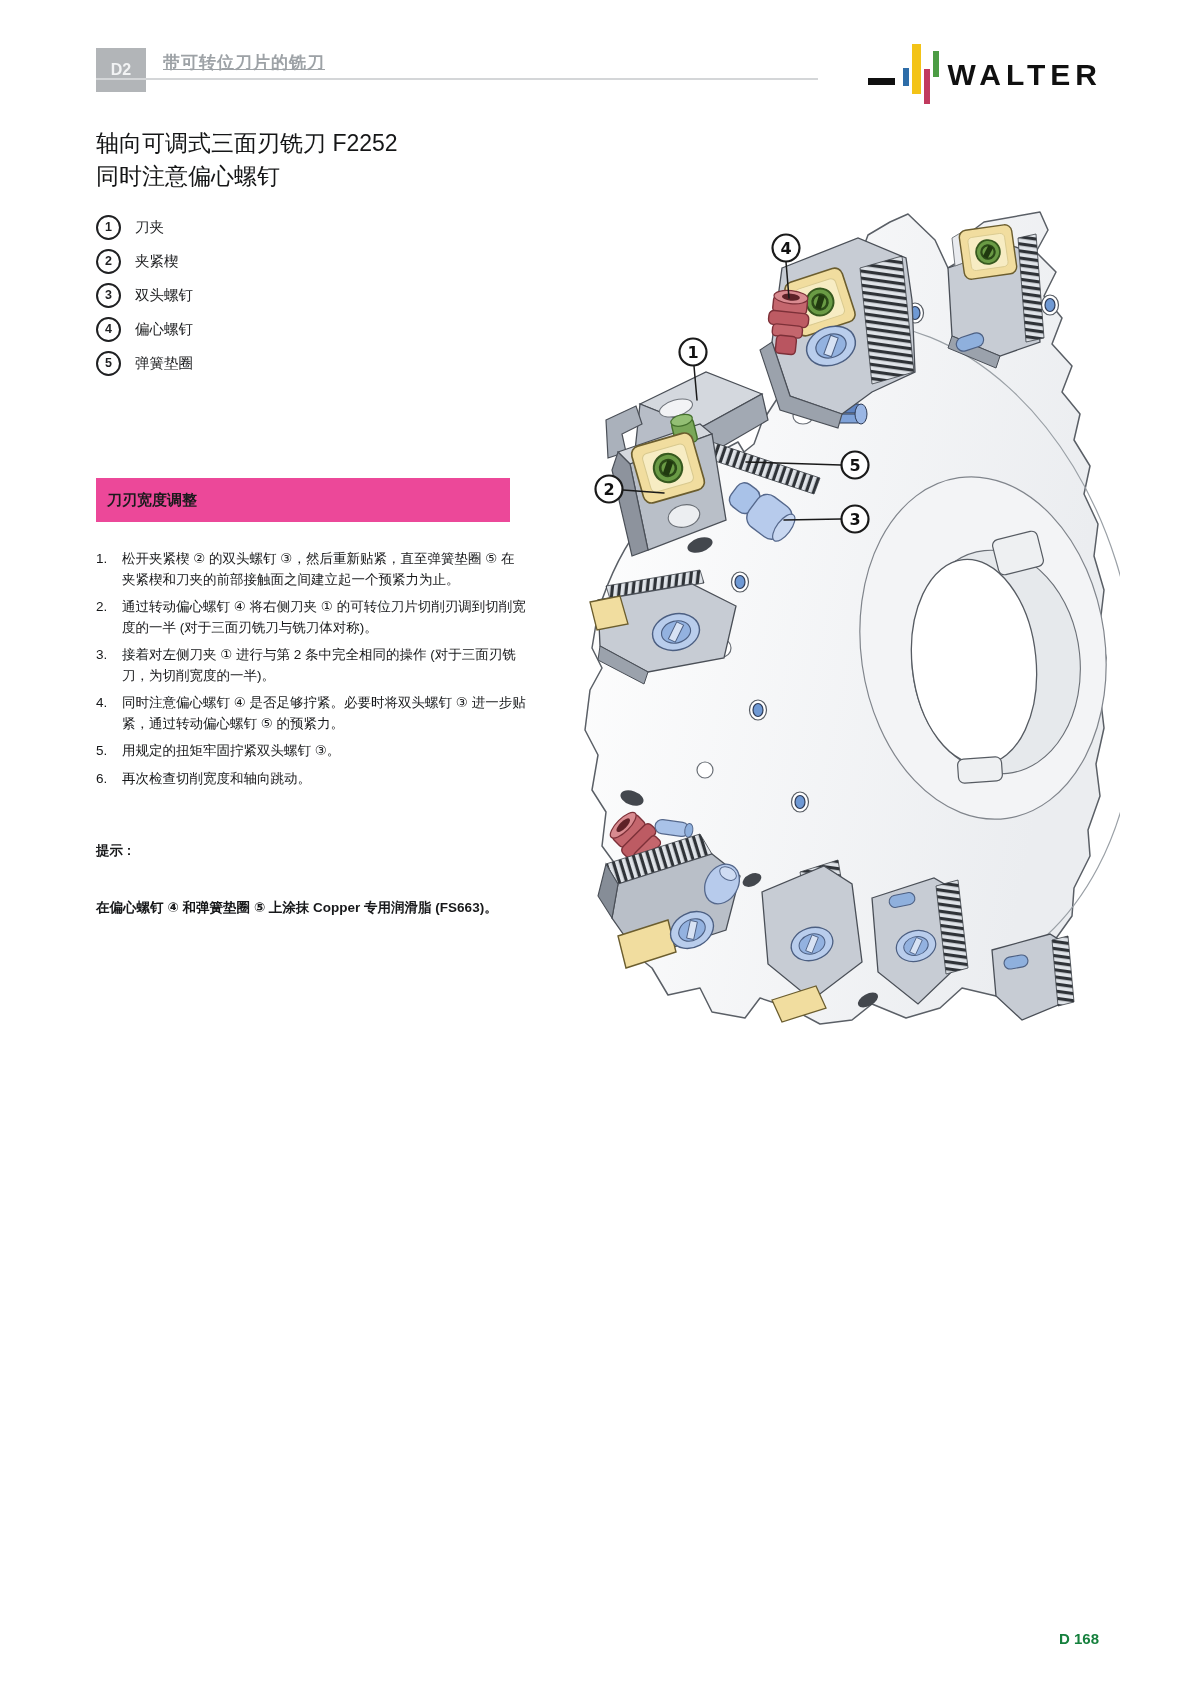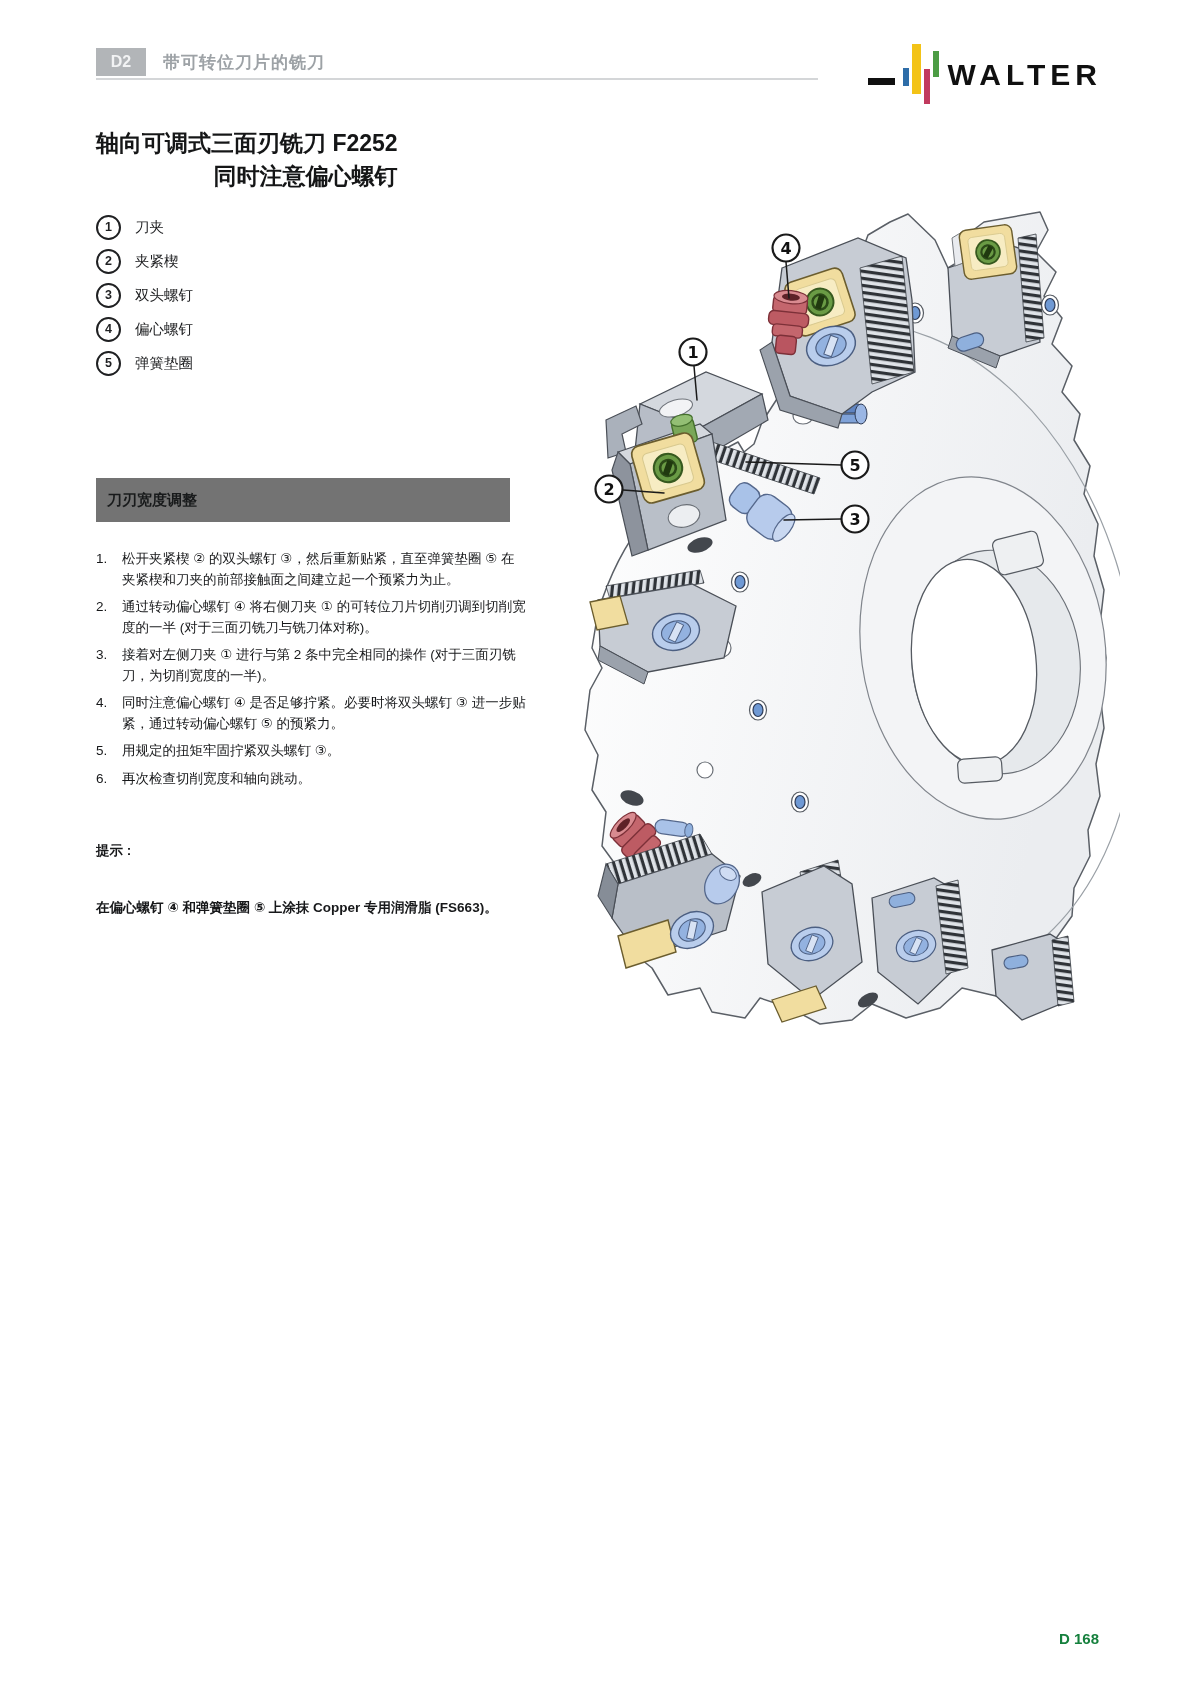--- a/index.html
+++ b/index.html
@@ -1,41 +1,41 @@
 <!DOCTYPE html>
 <html><head>
 <meta charset="utf-8">
 <style>
   html,body{margin:0;padding:0;background:#fff;}
   .page{position:relative;width:1200px;height:1697px;background:#ffffff;overflow:hidden;
         font-family:"Liberation Sans","DejaVu Sans",sans-serif;color:#17181a;}
   
-  .hdr-badge{position:absolute;left:96px;top:48px;width:50px;height:28px;background:#b2b5b8;
+  .hdr-badge{position:absolute;left:96px;top:48px;width:50px;height:44px;background:#b2b5b8;
              color:#f2f3f4;font-weight:bold;font-size:16px;display:flex;align-items:center;justify-content:center;}
-  .hdr-title{position:absolute;left:163px;top:51px;font-size:17px;font-weight:bold;color:#9da2a6;letter-spacing:1px;}
+  .hdr-title{position:absolute;left:163px;top:51px;font-size:17px;font-weight:bold;color:#9da2a6;letter-spacing:1px;text-decoration:underline;}
   .hdr-rule{position:absolute;left:96px;top:78px;width:722px;height:2px;background:#d4d6d8;}
   
   .logo{position:absolute;top:40px;right:98px;height:66px;display:flex;align-items:center;}
   .logo .dash{width:27px;height:7px;background:#101010;margin-right:8px;transform:translateY(8px);}
   .logo .bar{margin-right:3px;}
   .logo .b-blue{width:6px;height:18px;background:#2e6da8;transform:translateY(4px);}
   .logo .b-yellow{width:9px;height:50px;background:#f3c317;transform:translateY(-4px);}
   .logo .b-red{width:6px;height:35px;background:#c13a5e;transform:translateY(13px);}
   .logo .b-green{width:6px;height:26px;background:#4c9c44;transform:translateY(-9px);margin-right:9px;}
   .logo .word{font-size:30px;font-weight:800;letter-spacing:5px;color:#101010;transform:translateY(2px);}
   
-  .doc-title{position:absolute;left:96px;top:127px;font-size:23px;font-weight:bold;line-height:33px;color:#151617;text-align:right;}
+  .doc-title{position:absolute;left:96px;top:127px;font-size:23px;font-weight:normal;line-height:33px;color:#151617;}
   
   .legend{position:absolute;left:96px;top:210px;}
   .legend-item{display:flex;align-items:center;height:34px;}
   .lg-circle{width:21px;height:21px;border:2px solid #1f2022;border-radius:50%;flex:none;
              display:flex;align-items:center;justify-content:center;font-size:12.5px;font-weight:bold;color:#1f2022;}
   .lg-label{margin-left:14px;font-size:14.5px;color:#1b1c1e;}
   
-  .green-box{position:absolute;left:96px;top:478px;width:414px;height:44px;background:#737373;
+  .green-box{position:absolute;left:96px;top:478px;width:414px;height:44px;background:#ec4899;
              display:flex;align-items:center;}
   .green-box span{margin-left:11px;font-size:15px;font-weight:bold;color:#181a1b;}
   
   .steps{position:absolute;left:96px;top:549px;width:432px;}
   .step{display:flex;margin-bottom:7px;font-size:13.5px;line-height:1.52;color:#17181a;}
   .step-num{width:18px;flex:none;margin-right:8px;}
   .step-text{flex:1;}
   
   .tip{position:absolute;left:96px;top:841px;width:470px;font-size:13.5px;line-height:1.55;color:#17181a;}
   .tip-head{font-weight:bold;}

